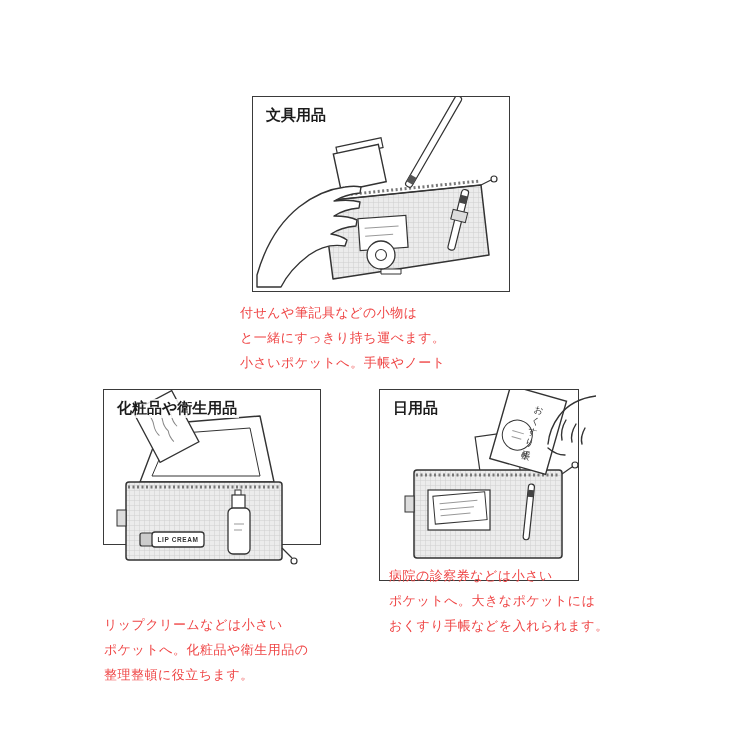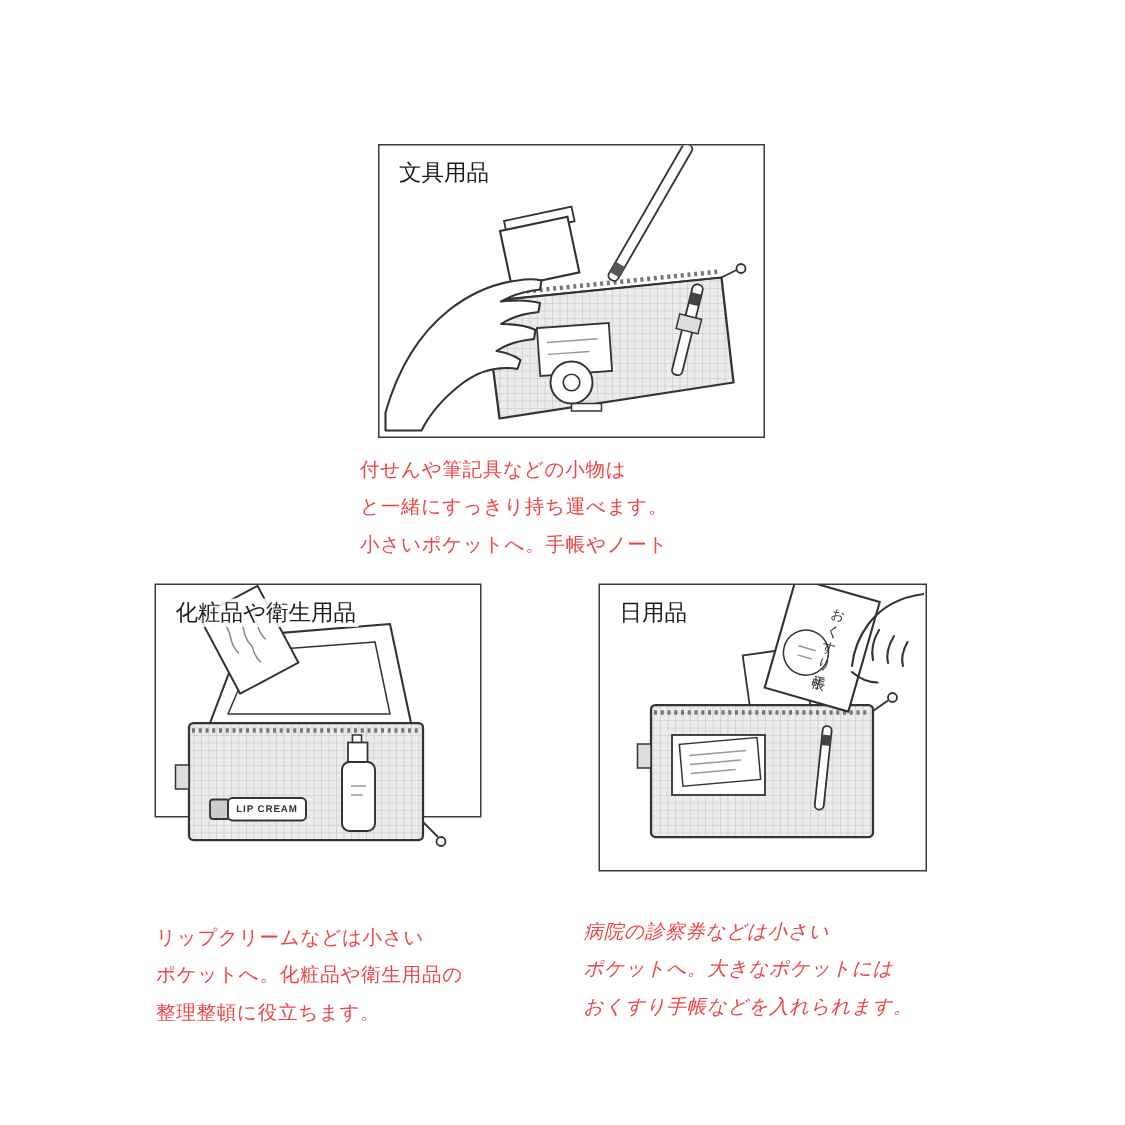--- a/index.html
+++ b/index.html
@@ -14,21 +14,21 @@
   .panel-box {
     position: absolute;
     border: 1px solid #3a3a3a;
     background: #ffffff;
     box-sizing: border-box;
   }
   .panel-label {
     position: absolute;
     top: 9px; left: 11px;
     font-size: 15px;
-    font-weight: normal;
+    font-weight: bold;
     color: #1c1c1c;
     z-index: 3;
     background: rgba(255,255,255,0.85);
     padding: 0 2px;
     text-align: right;
   }
   .illustration {
     position: absolute;
     inset: 0;
     z-index: 1;
@@ -63,22 +63,22 @@
     text-orientation: upright;
     font-size: 9px;
     letter-spacing: 1px;
     transform: rotate(16deg);
     transform-origin: top left;
   }
   #panel-stationery { left: 252px; top: 96px; width: 258px; height: 196px; }
   #caption-stationery { left: 240px; top: 300px; }
   #panel-cosmetics { left: 103px; top: 389px; width: 218px; height: 156px; }
   #caption-cosmetics { left: 104px; top: 612px; }
-  #panel-daily { left: 399px; top: 389px; width: 219px; height: 192px; }
-  #caption-daily { left: 389px; top: 608px; font-style: italic; }
+  #panel-daily { left: 379px; top: 389px; width: 200px; height: 192px; }
+  #caption-daily { left: 389px; top: 563px; }
 </style>
 </head>
 <body>
 
 <div class="page">
 
   <div class="panel-box" id="panel-stationery">
     <div class="panel-label">文具用品</div>
     <div class="illustration">
       <svg width="256" height="194" viewBox="0 0 256 194">

